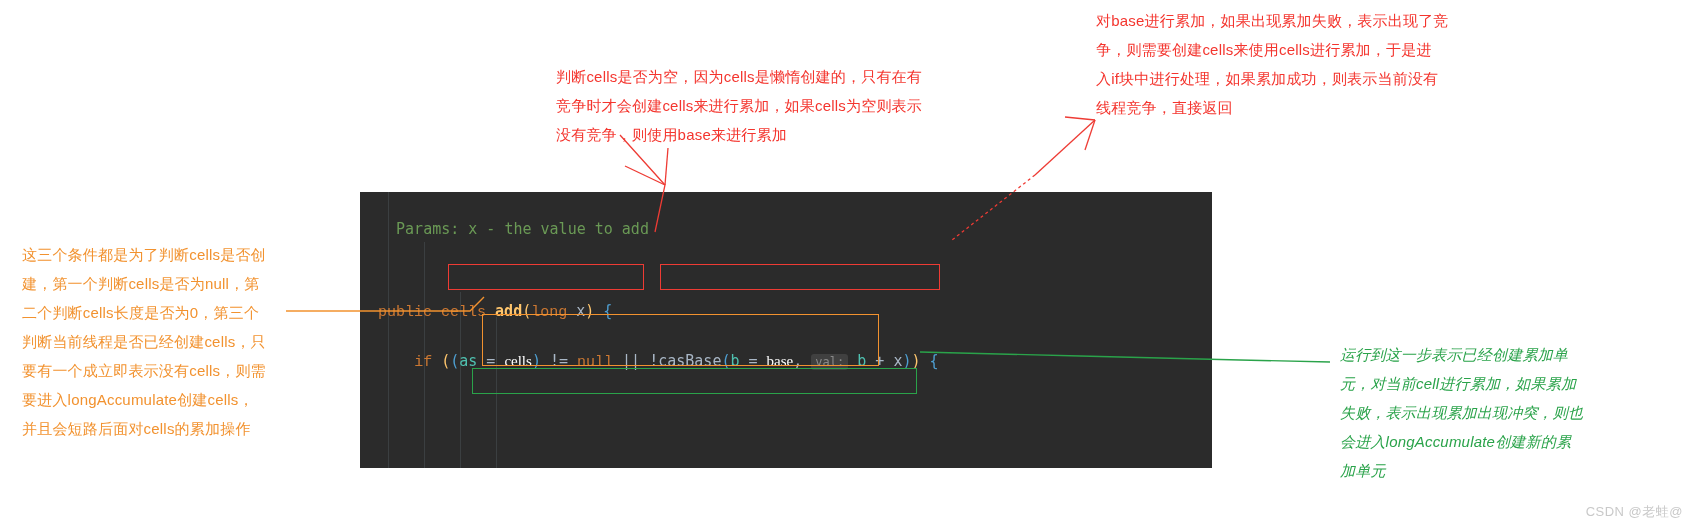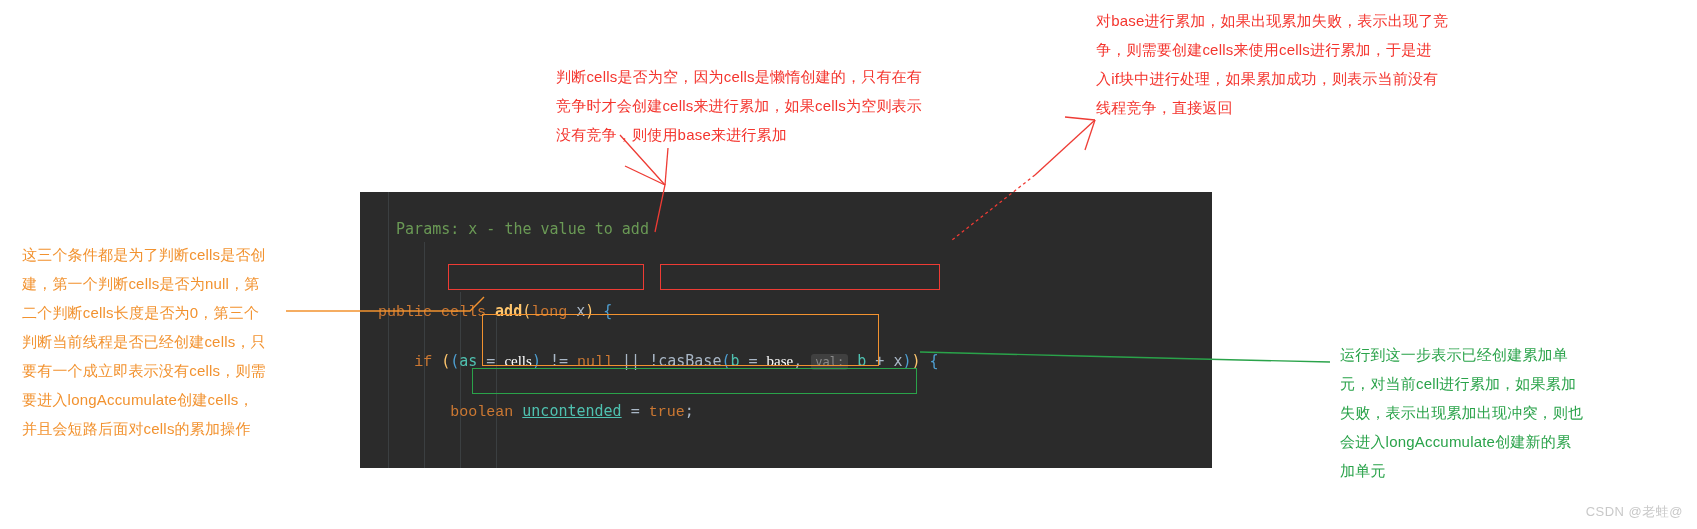--- a/index.html
+++ b/index.html
@@ -23,21 +23,21 @@
     white-space: pre-line;
     letter-spacing: 0.2px;
   }
   .annot-red   { color: #f4352e; }
   .annot-orange{ color: #f2922f; }
   .annot-green { color: #2aa34a; }
 
   #annot-top-left   { left: 556px; top: 62px;  width: 400px; }
   #annot-top-right  { left: 1096px; top: 6px;  width: 400px; }
   #annot-left       { left: 22px;  top: 240px; width: 262px; }
-  #annot-right      { left: 1340px;top: 340px; width: 350px; }
+  #annot-right      { left: 1340px;top: 340px; width: 350px; font-style: italic; }
 
   
   #editor {
     position: absolute;
     left: 360px;
     top: 166px;
     width: 852px;
     height: 276px;
     background: #2b2b2b;
     overflow: hidden;
@@ -136,21 +136,20 @@
   <div class="gutterline" style="left:28px;"></div>
   <div class="gutterline" style="left:64px; top:50px;"></div>
   <div class="gutterline" style="left:100px; top:100px;"></div>
   <div class="gutterline" style="left:136px; top:125px;"></div>
 
   <div id="code">
 <div class="ln" style="height:18px; overflow:hidden;"><span class="grn">  Params: x - the value to add</span></div>
 <div class="ln" style="height:14px;"></div>
 <div class="ln"><span class="kw">public</span> <span class="kw">cells</span> <span class="fn" style="font-weight:bold;">add</span><span class="parB">(</span><span class="kw">long</span> <span class="var">x</span><span class="parB">)</span> <span class="parC">{</span></div>
 <div class="ln">    <span class="kw">if</span> <span class="parB">(</span><span class="parC">(</span><span class="loc">as</span> = <span class="fld">cells</span><span class="parC">)</span> != <span class="kw">null</span> || !<span class="var">casBase</span><span class="parC">(</span><span class="loc">b</span> = <span class="fld">base</span>, <span class="hint">val:</span> <span class="loc">b</span> + <span class="var">x</span><span class="parC">)</span><span class="parB">)</span> <span class="parC">{</span></div>
-<div class="ln">        <span class="kw">boolean</span> <span class="loc und">uncontended</span> = <span class="kw">true</span>;</div>
 
 
 
 
 
 
   </div>
 
   <div class="hl hl-red" style="left:88px;  top:72px;  width:196px; height:26px;"></div>
   <div class="hl hl-red" style="left:300px; top:72px;  width:280px; height:26px;"></div>

